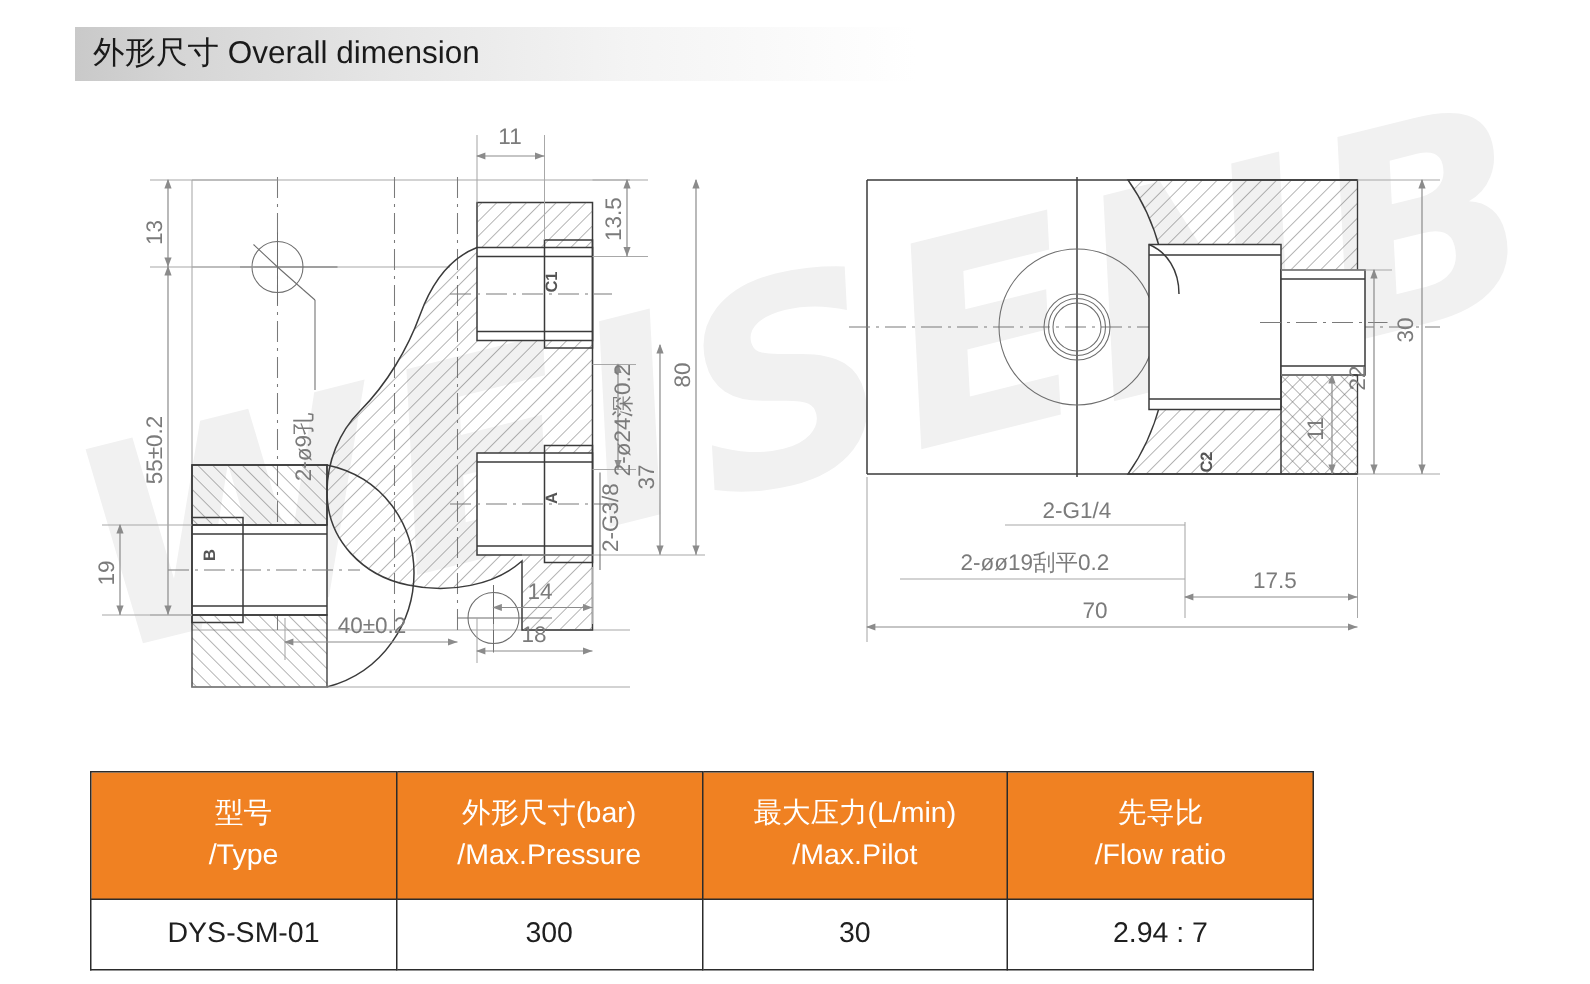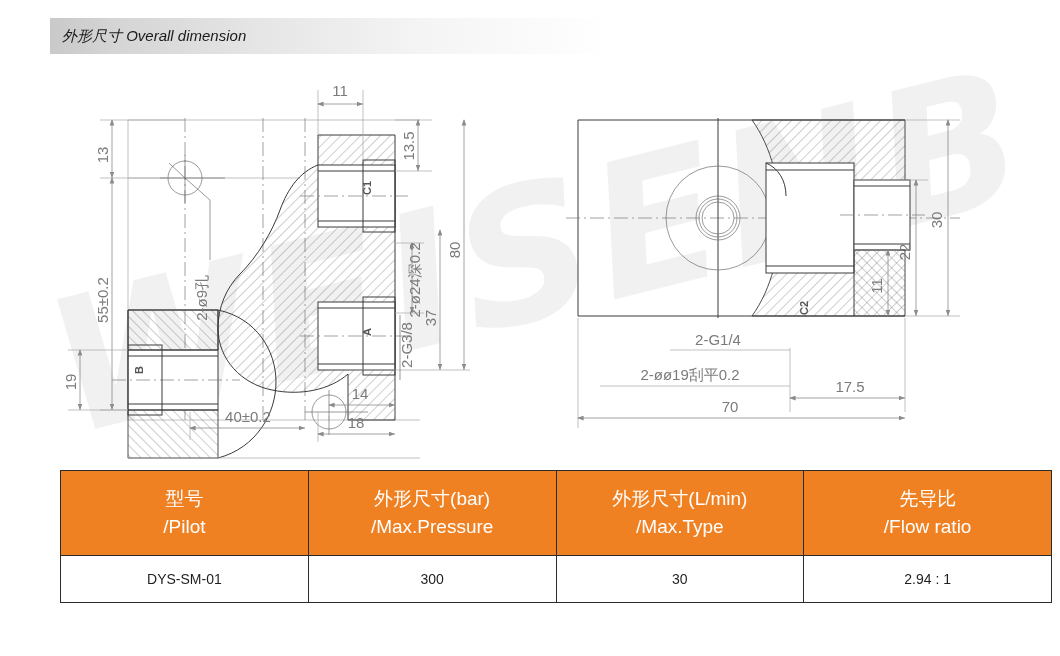--- a/index.html
+++ b/index.html
@@ -38,26 +38,25 @@
     position: absolute;
     left: 50px; top: 18px;
     width: 560px; height: 36px;
     background: linear-gradient(to right, #c9c9c9 0%, #d5d5d5 12%, #e6e6e6 38%, #f4f4f4 66%, #ffffff 100%);
     z-index: 3;
   }
   #header-title {
     position: absolute;
     left: 62px; top: 20px;
     height: 32px; line-height: 32px;
-    font-size: 15px;
+    font-size: 21px;
     color: #1a1a1a;
     font-family: "Liberation Sans", "DejaVu Sans", sans-serif;
     z-index: 4;
     white-space: nowrap;
-    font-style: italic;
   }
 
   
   #drawings {
     position: absolute;
     left: 0; top: 60px;
     width: 1060px; height: 420px;
     z-index: 2;
   }
   #drawings svg { display: block; }
@@ -78,22 +77,22 @@
   .partline { stroke: #3a3a3a; stroke-width: 1.0; fill: none; }
   .thinline { stroke: #6d6d6d; stroke-width: 0.7; fill: none; }
   .centerline {
     stroke: #7a7a7a; stroke-width: 0.7; fill: none;
     stroke-dasharray: 14 4 2 4;
   }
 
   
   #spec-table {
     position: absolute;
-    left: 60px; top: 470px;
-    width: 992px;
+    left: 60px; top: 514px;
+    width: 816px;
     border-collapse: collapse;
     z-index: 3;
     table-layout: fixed;
   }
   #spec-table th, #spec-table td {
     border: 1.5px solid #2b2b2b;
     text-align: center;
     vertical-align: middle;
   }
   #spec-table th {
@@ -102,21 +101,21 @@
     font-weight: normal;
     height: 84px;
     font-size: 19px;
     line-height: 1.45;
     padding: 0 4px;
   }
   #spec-table td {
     background: #ffffff;
     color: #1f1f1f;
     height: 46px;
-    font-size: 14px;
+    font-size: 19px;
     padding: 0 12px;
   }
   #spec-table .cn { display: block; }
   #spec-table .en { display: block; }
 </style>
 </head>
 <body>
 
 <div id="watermark">
   <div class="wm-text">WEISENB</div>
@@ -337,37 +336,37 @@
   </g>
 
 </svg>
 </div>
 
 <table id="spec-table">
   <thead>
     <tr>
       <th>
         <span class="cn">型号</span>
-        <span class="en">/Pilot</span>
+        <span class="en">/Type</span>
       </th>
       <th>
         <span class="cn">外形尺寸(bar)</span>
         <span class="en">/Max.Pressure</span>
       </th>
       <th>
-        <span class="cn">外形尺寸(L/min)</span>
-        <span class="en">/Max.Type</span>
+        <span class="cn">最大压力(L/min)</span>
+        <span class="en">/Max.Pilot</span>
       </th>
       <th>
         <span class="cn">先导比</span>
         <span class="en">/Flow ratio</span>
       </th>
     </tr>
   </thead>
   <tbody>
     <tr>
       <td>DYS-SM-01</td>
       <td>300</td>
       <td>30</td>
-      <td>2.94 : 1</td>
+      <td>2.94 : 7</td>
     </tr>
   </tbody>
 </table>
 
 </body></html>

